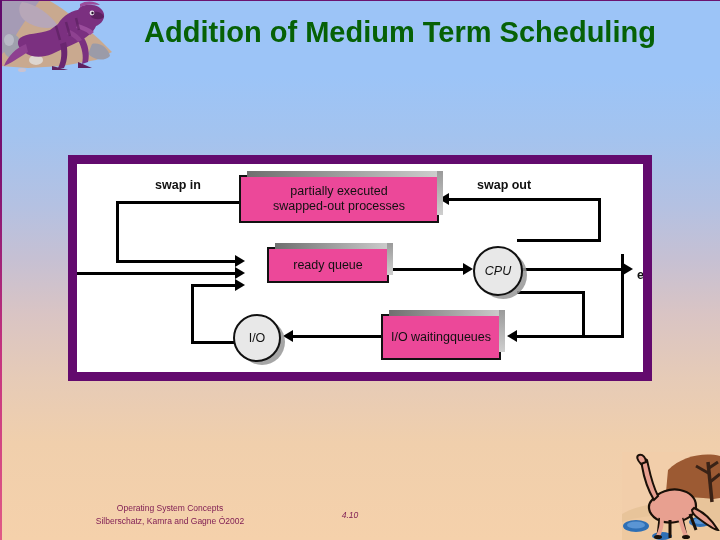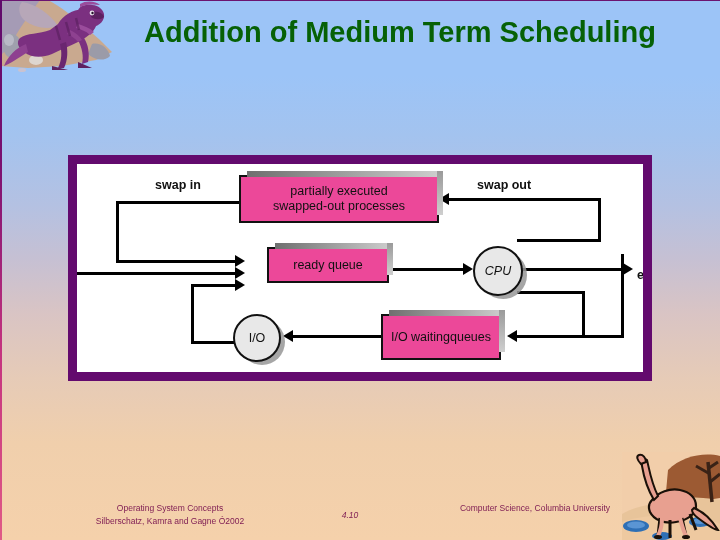--- a/index.html
+++ b/index.html
@@ -235,15 +235,14 @@
   </svg>
 </div>
 
 <div class="footer">
   <div class="f-left">
     <div>Operating System Concepts</div>
     <div>Silberschatz, Kamra and  Gagne Ó2002</div>
   </div>
   <div class="f-page">4.10</div>
   <div class="f-right">
-    <div>Computer Science, Columbia University</div>
   </div>
 </div>
 
 </body></html>

